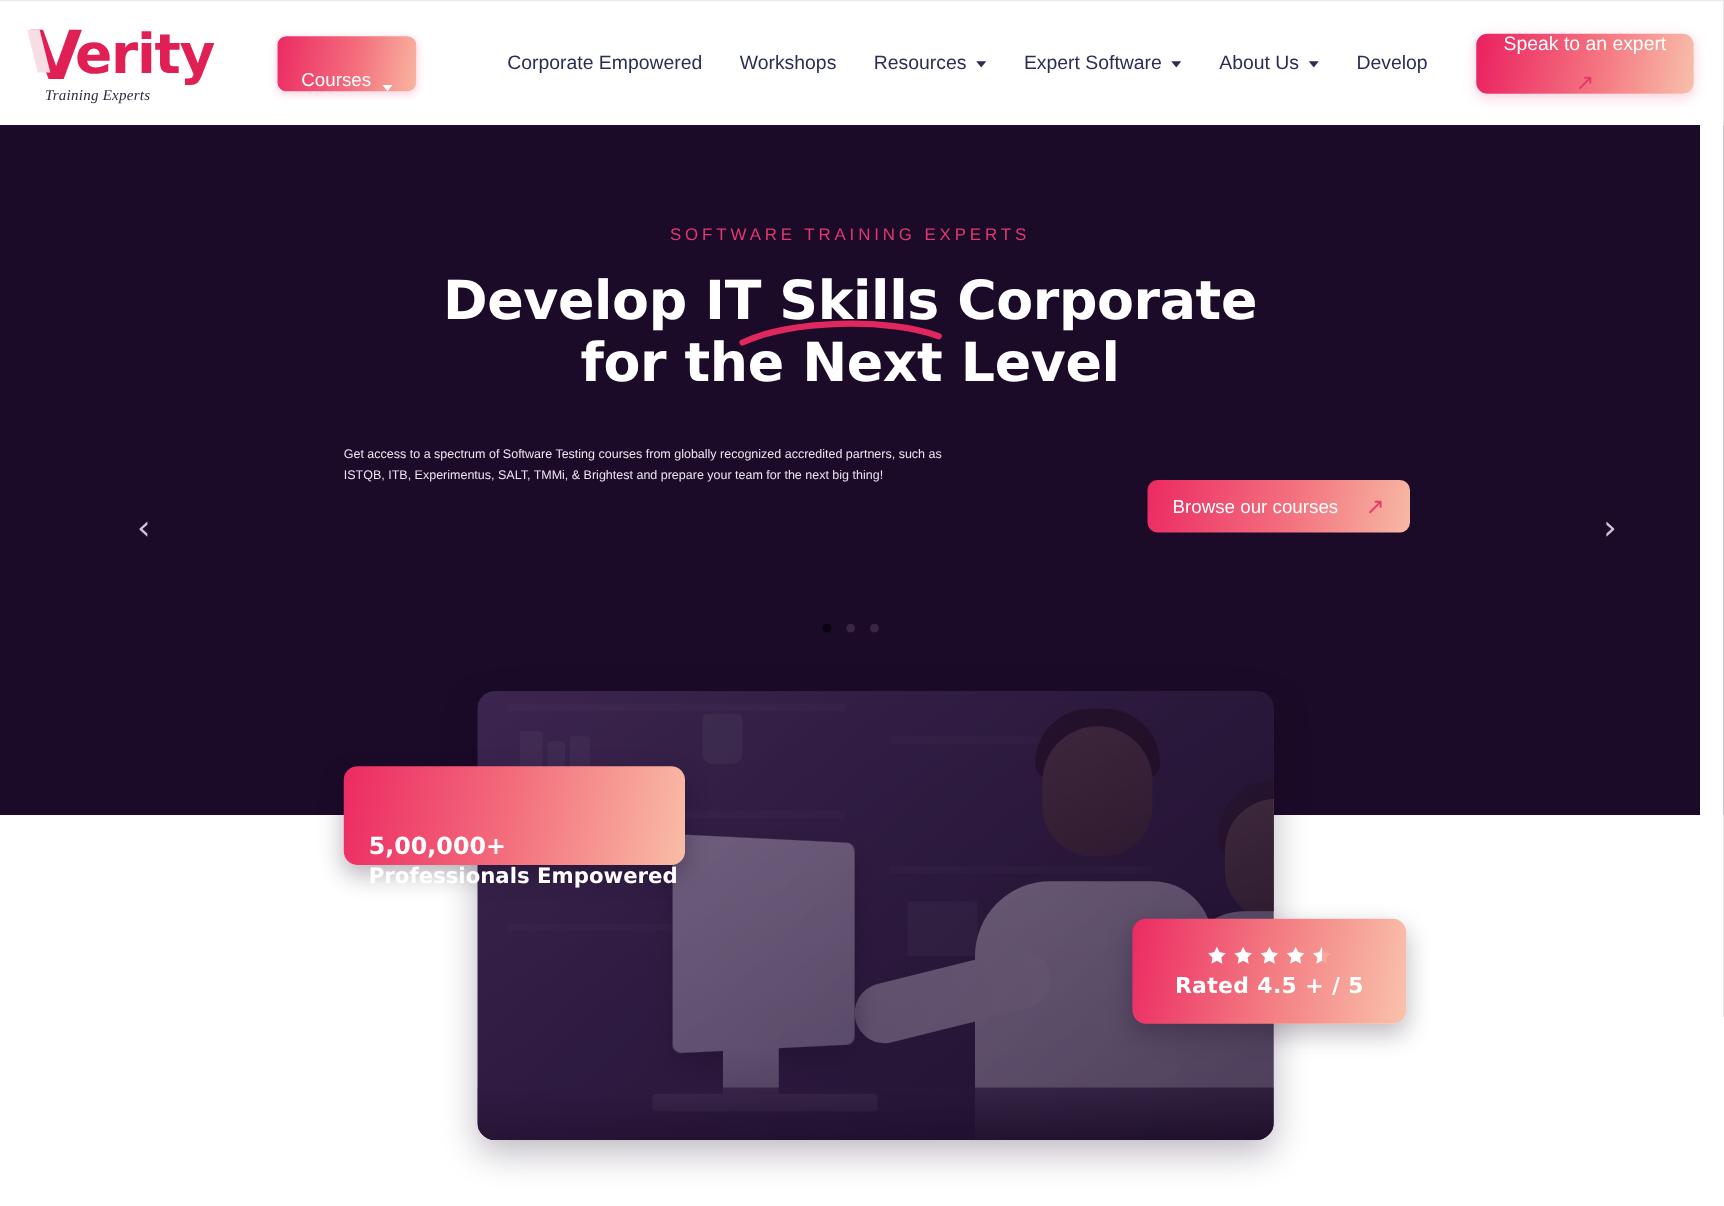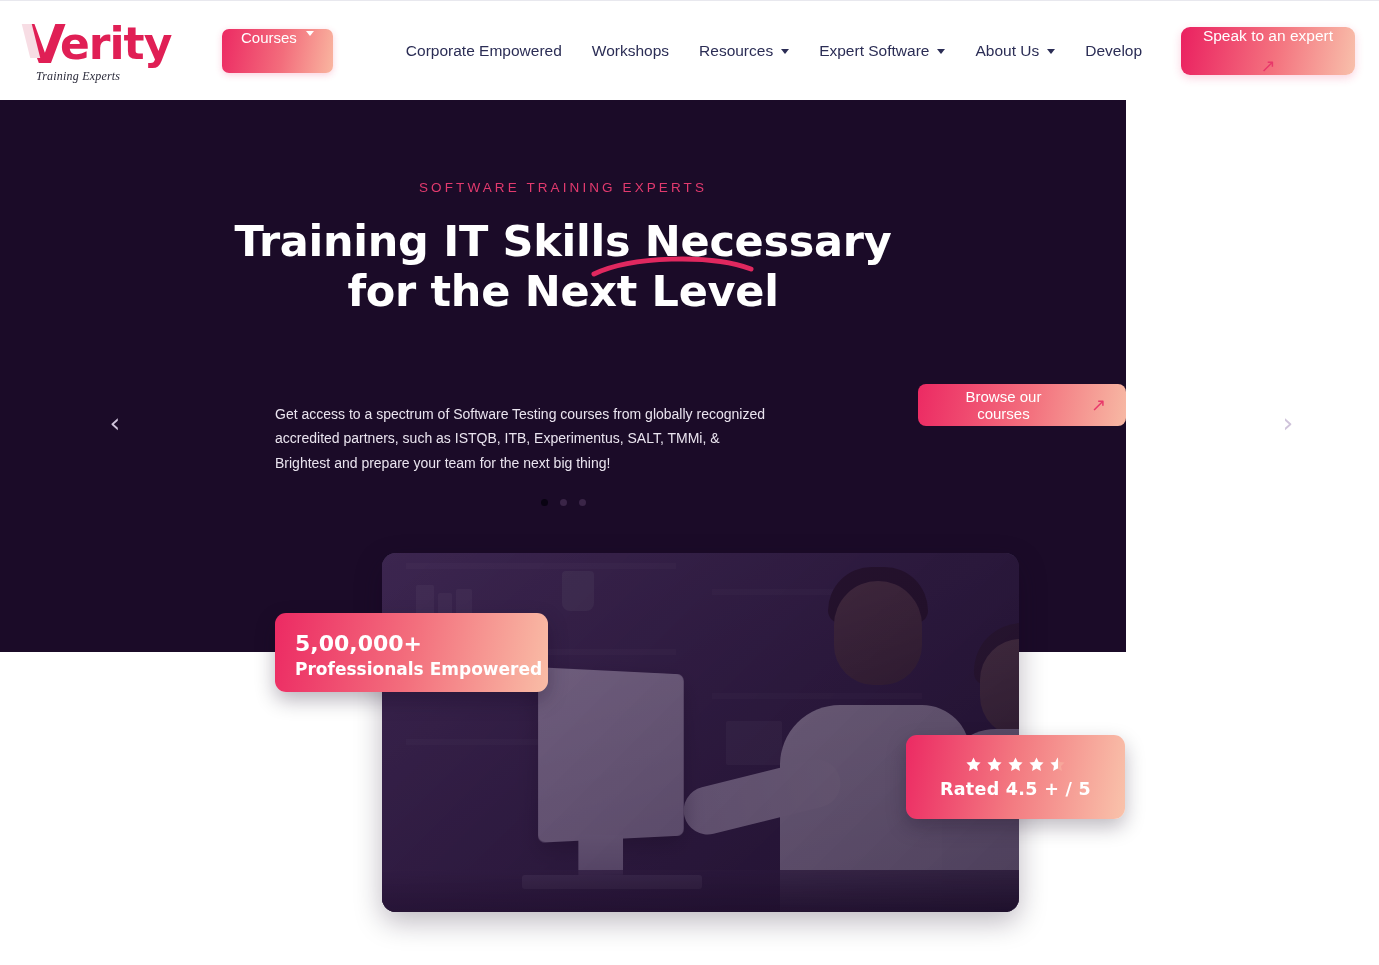--- a/index.html
+++ b/index.html
@@ -56,21 +56,21 @@
 
   .courses-btn {
     margin-left:64px;
     height:44px;
     padding:0 19px;
     border:none;
     border-radius:7px;
     color:#ffffff;
     font-size:15px;
     font-family:"Liberation Sans", sans-serif;
-    display:flex; align-items:flex-start; gap:9px;
+    display:flex; align-items:flex-end; gap:9px;
     background:linear-gradient(100deg,#ec2a63 0%,#f36d7c 55%,#f9b6a0 100%);
     cursor:pointer;
     box-shadow:0 2px 7px rgba(236,42,99,.22);
   }
 
   .nav {
     display:flex;
     align-items:center;
     gap:30px;
     margin-left:73px;
@@ -105,21 +105,21 @@
     box-shadow:0 3px 10px rgba(234,32,96,.2);
     flex-direction:column;
   }
   .arrow-ne { font-size:18px; line-height:1; display:inline-block; }
   .expert-btn .arrow-ne { color:#e8386a; }
 
   
   .hero {
     position:absolute;
     top:100px; left:0;
-    width:1126px; height:552px;
+    width:1360px; height:552px;
     background:#1b0b28;
     z-index:1;
   }
   .hero-inner { position:relative; width:100%; height:100%; }
 
   .eyebrow {
     position:absolute; top:80px; left:0; width:100%;
     text-align:center;
     color:#e23a6e;
     font-size:13.5px;
@@ -141,23 +141,22 @@
     left:591px; top:152px;
     width:165px; height:26px;
     pointer-events:none;
   }
 
   .hero-copy {
     position:absolute;
     top:255px; left:275px;
     width:500px;
     color:#eae4ef;
-    font-size:14px;
+    font-size:10px;
     line-height:1.74;
-    margin-top:47px;
   }
   .browse-btn {
     position:absolute;
     top:284px; left:918px;
     height:42px;
     padding:0 20px;
     border:none;
     border-radius:8px;
     color:#ffffff;
     font-size:15px;
@@ -281,22 +280,23 @@
     top:613px; left:275px;
     width:273px; height:79px;
     border-radius:11px;
     background:linear-gradient(100deg,#ec2a63 0%,#f36f7d 50%,#f9bda6 100%);
     color:#ffffff;
     z-index:20;
     padding:16px 0 0 20px;
     box-shadow:0 8px 20px rgba(20,6,32,.3);
   }
   .badge-stat .big {
-    font-size:22px; font-weight:bold; line-height:1.32;
-    font-family:"DejaVu Sans", sans-serif;
+    font-size:19px; font-weight:bold; line-height:1.32;
+    font-family:"DejaVu Sans", sans-serif;
+    margin-top:36px;
   }
   .badge-stat .sub {
     font-size:17px; font-weight:bold; line-height:1.32;
     font-family:"DejaVu Sans", sans-serif;
   }
 
   .badge-rating {
     position:absolute;
     top:735px; left:906px;
     width:219px; height:84px;
@@ -372,21 +372,21 @@
 </div>
 
 <div class="page-bottom"></div>
 
 <section class="hero">
   <div class="hero-inner">
 
     <div class="eyebrow">SOFTWARE TRAINING EXPERTS</div>
 
     <h1 class="headline">
-      <span>Training IT Skills Necessary</span><br>
+      <span>Develop IT Skills Corporate</span><br>
       <span>for the Next Level</span>
     </h1>
 
     <svg class="swoosh" viewBox="0 0 165 26">
       <path d="M3 22 C 40 4, 120 2, 160 17" stroke="#e0285f" stroke-width="5" fill="none" stroke-linecap="round"></path>
     </svg>
 
     <p class="hero-copy">Get access to a spectrum of Software Testing courses from globally recognized accredited partners, such as ISTQB, ITB, Experimentus, SALT, TMMi, &amp; Brightest and prepare your team for the next big thing!</p>
 
     <button class="browse-btn">

